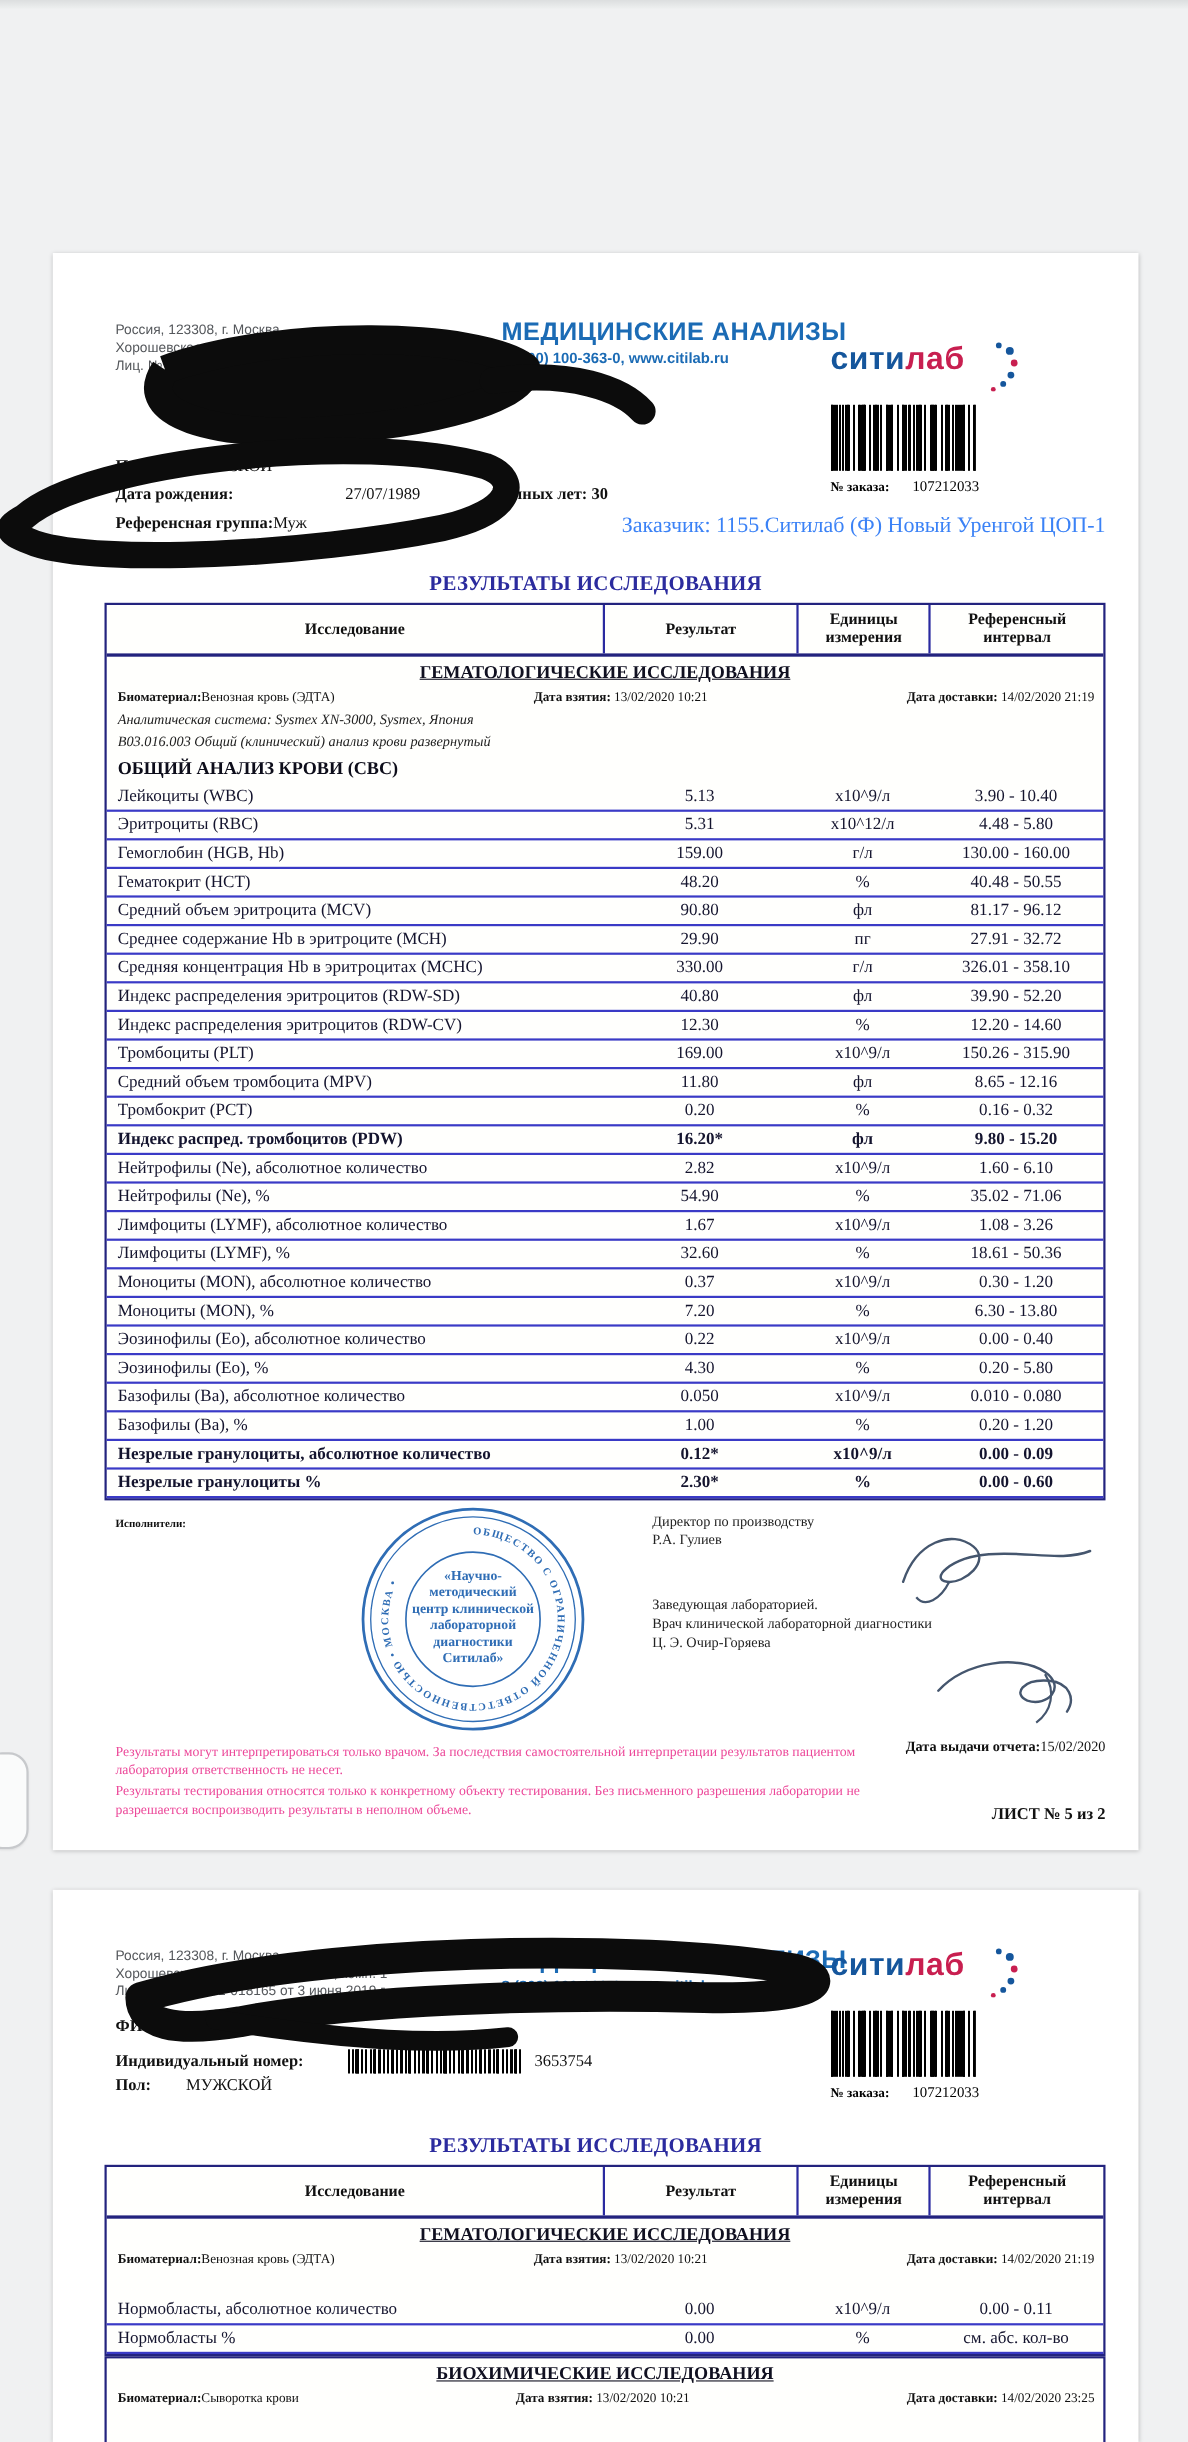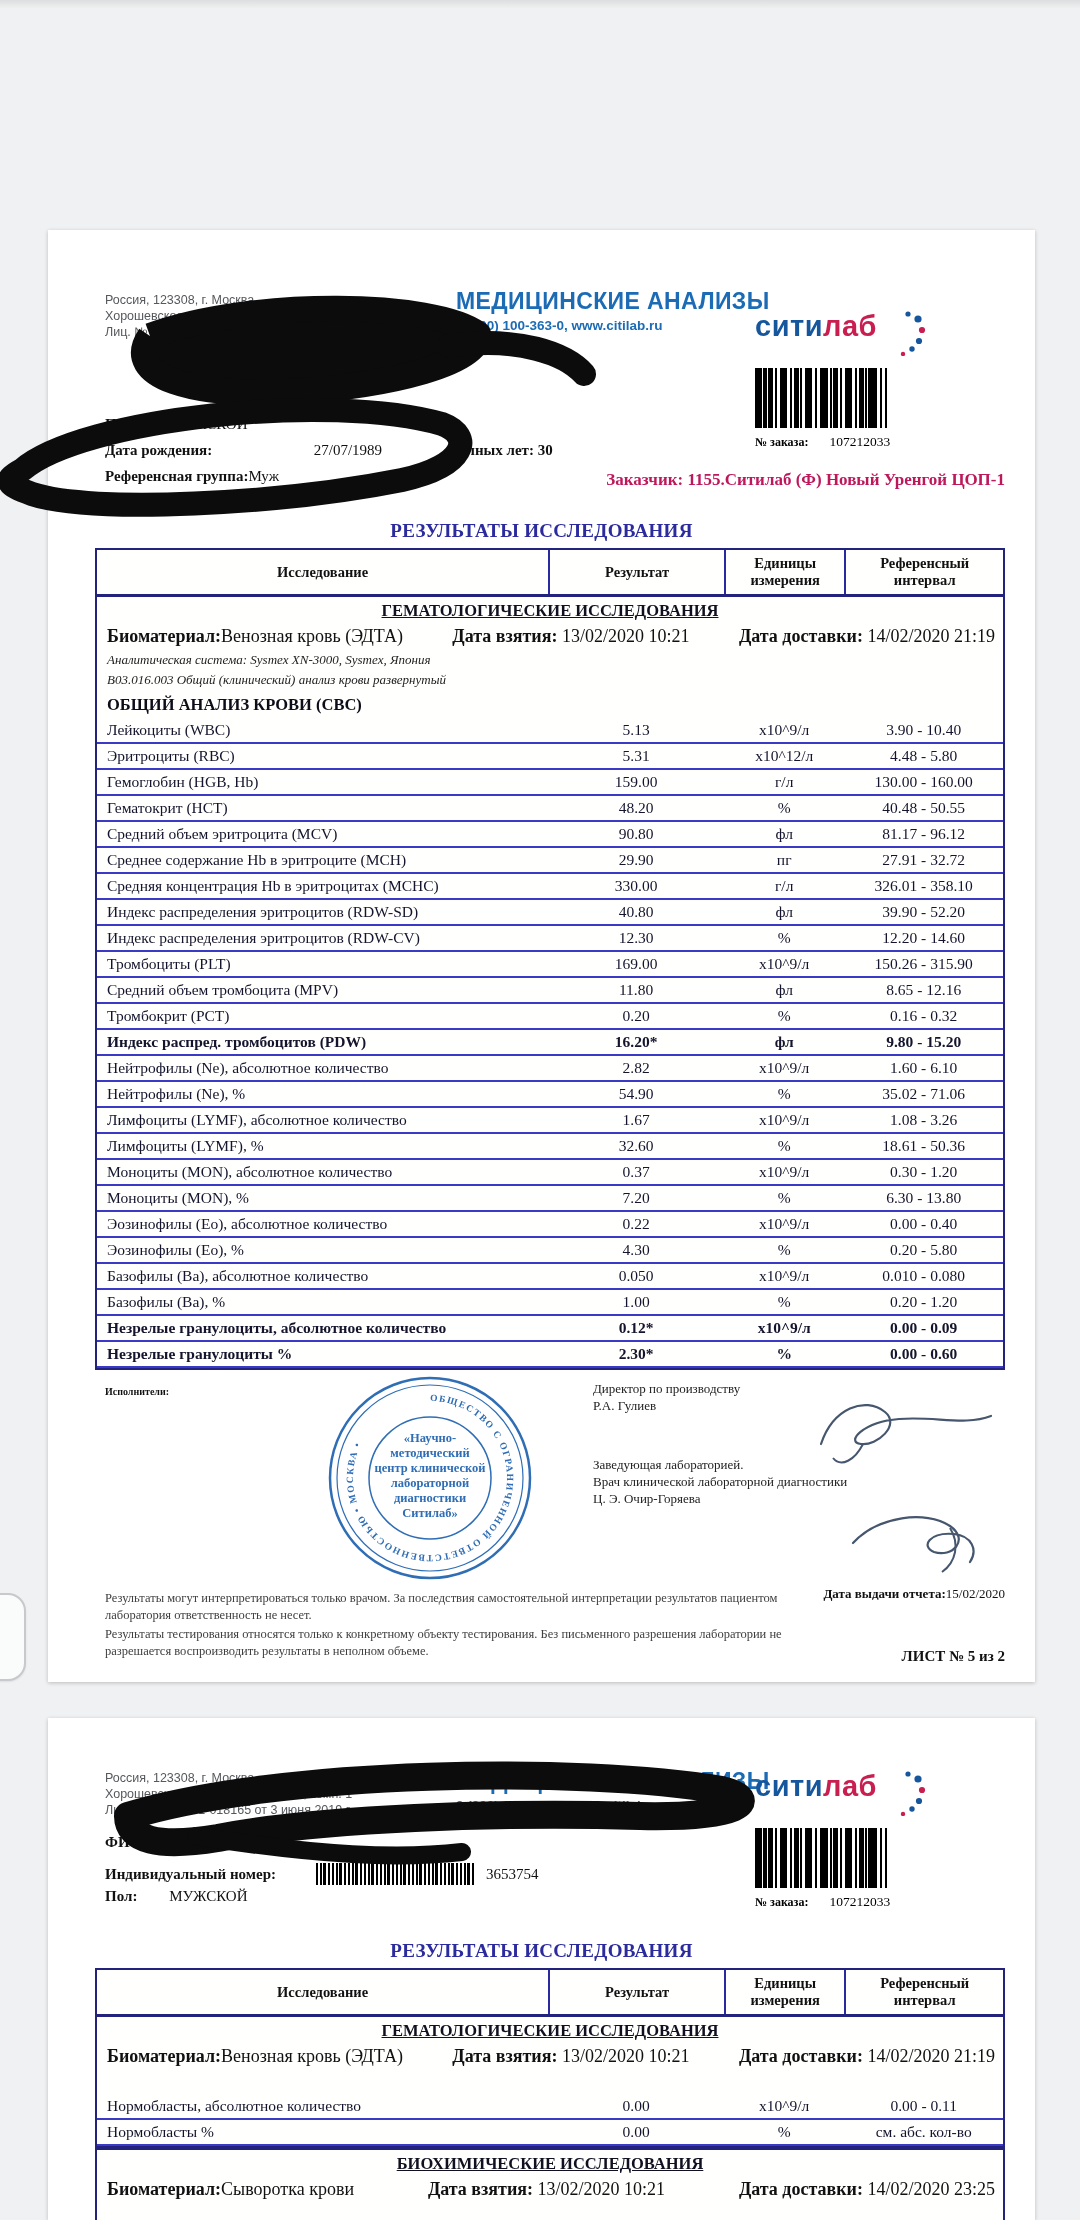--- a/index.html
+++ b/index.html
@@ -42,36 +42,36 @@
   .order-line .ov{margin-left:18px;font-size:13.5px;}
 
   
   .patient-zone{position:relative;margin:72px 30px 0 57px;height:98px;}
   .prow{font-size:15px;color:#111;height:26px;}
   .prow .lab{font-weight:bold;}
   .prow .val{margin-left:28px;}
   .birthrow .lab{display:inline-block;width:150px;}
   .birthrow .bv{display:inline-block;width:130px;margin-left:55px;}
   .birthrow .av{font-weight:bold;}
-  .customer{position:absolute;right:0;bottom:24px;font-size:17px;font-weight:bold;color:#be185d;}
+  .customer{position:absolute;right:0;bottom:24px;font-size:20px;font-weight:normal;color:#3b82f6;}
   .refrow{height:24px;}
 
   
   .results-title{margin-top:6px;text-align:center;font-size:19px;font-weight:600;
     color:#2b2b9e;letter-spacing:.3px;}
   .rtable{margin:6px 30px 0 47px;width:910px;border:2px solid #23237e;box-sizing:border-box;
     background:#fffffd;}
   .thead{display:grid;grid-template-columns:49.8% 19.4% 13.3% 17.5%;
     border-bottom:3px solid #23237e;}
   .thead .th{min-height:44px;display:flex;align-items:center;justify-content:center;
     text-align:center;font-size:14.5px;font-weight:bold;color:#111;padding:2px 4px;box-sizing:border-box;}
   .thead .th + .th{border-left:2px solid #2a2aa0;}
   .sect-title{text-align:center;font-size:16.5px;font-weight:bold;color:#101020;
     text-decoration:underline;padding:4px 0 2px;}
-  .biomat{display:flex;justify-content:space-between;padding:3px 8px 3px 10px;font-size:18px;color:#111;}
+  .biomat{display:flex;justify-content:space-between;padding:3px 8px 3px 10px;font-size:12px;color:#111;}
   .biomat b{font-weight:bold;}
   .note{font-style:italic;font-size:13px;color:#222;padding:2px 0 2px 10px;}
   .group{font-size:16.5px;font-weight:bold;color:#0d0d1a;padding:5px 0 3px 10px;}
   .trow{display:grid;grid-template-columns:49.8% 19.4% 13.3% 17.5%;
     border-bottom:2px solid #3a3ac6;min-height:24px;align-items:center;
     font-size:15.5px;color:#14142e;}
   .trow.bold{font-weight:bold;}
   .trow .n{padding:1px 4px 1px 10px;text-align:left;}
   .trow .rc,.trow .uc,.trow .fc{text-align:center;padding:1px 2px;}
   .spacer-row{height:24px;}
@@ -83,21 +83,21 @@
   .signers{position:absolute;left:545px;top:4px;width:420px;font-size:13px;color:#222;}
   .signers .sline{line-height:17px;}
   .sig1{position:absolute;right:10px;top:6px;}
   .sig2{position:absolute;right:25px;top:118px;}
   .s2block{margin-top:42px;}
 
   
   .pfooter{position:relative;margin:0 30px 0 57px;}
   .issue{position:absolute;right:0;top:-4px;font-size:13px;color:#111;}
   .issue b{font-weight:bold;}
-  .disclaimer{width:720px;font-size:12.5px;line-height:17px;color:#404040;margin-top:14px;}
+  .disclaimer{width:720px;font-size:12.5px;line-height:17px;color:#ec4899;margin-top:14px;}
   .sheet{position:absolute;right:0;top:58px;font-size:15px;font-weight:bold;color:#111;}
 
   
   .p2-idzone{position:relative;margin:12px 30px 0 57px;height:104px;}
   .fio-row{font-size:15px;font-weight:bold;color:#111;height:26px;}
   .id-row{font-size:15px;color:#111;height:28px;display:flex;align-items:center;}
   .id-row .lab{font-weight:bold;}
   .mini-barcode{width:160px;height:22px;margin-left:40px;
     background:
       repeating-linear-gradient(90deg,#000 0 2px,rgba(255,255,255,0) 2px 4px),

